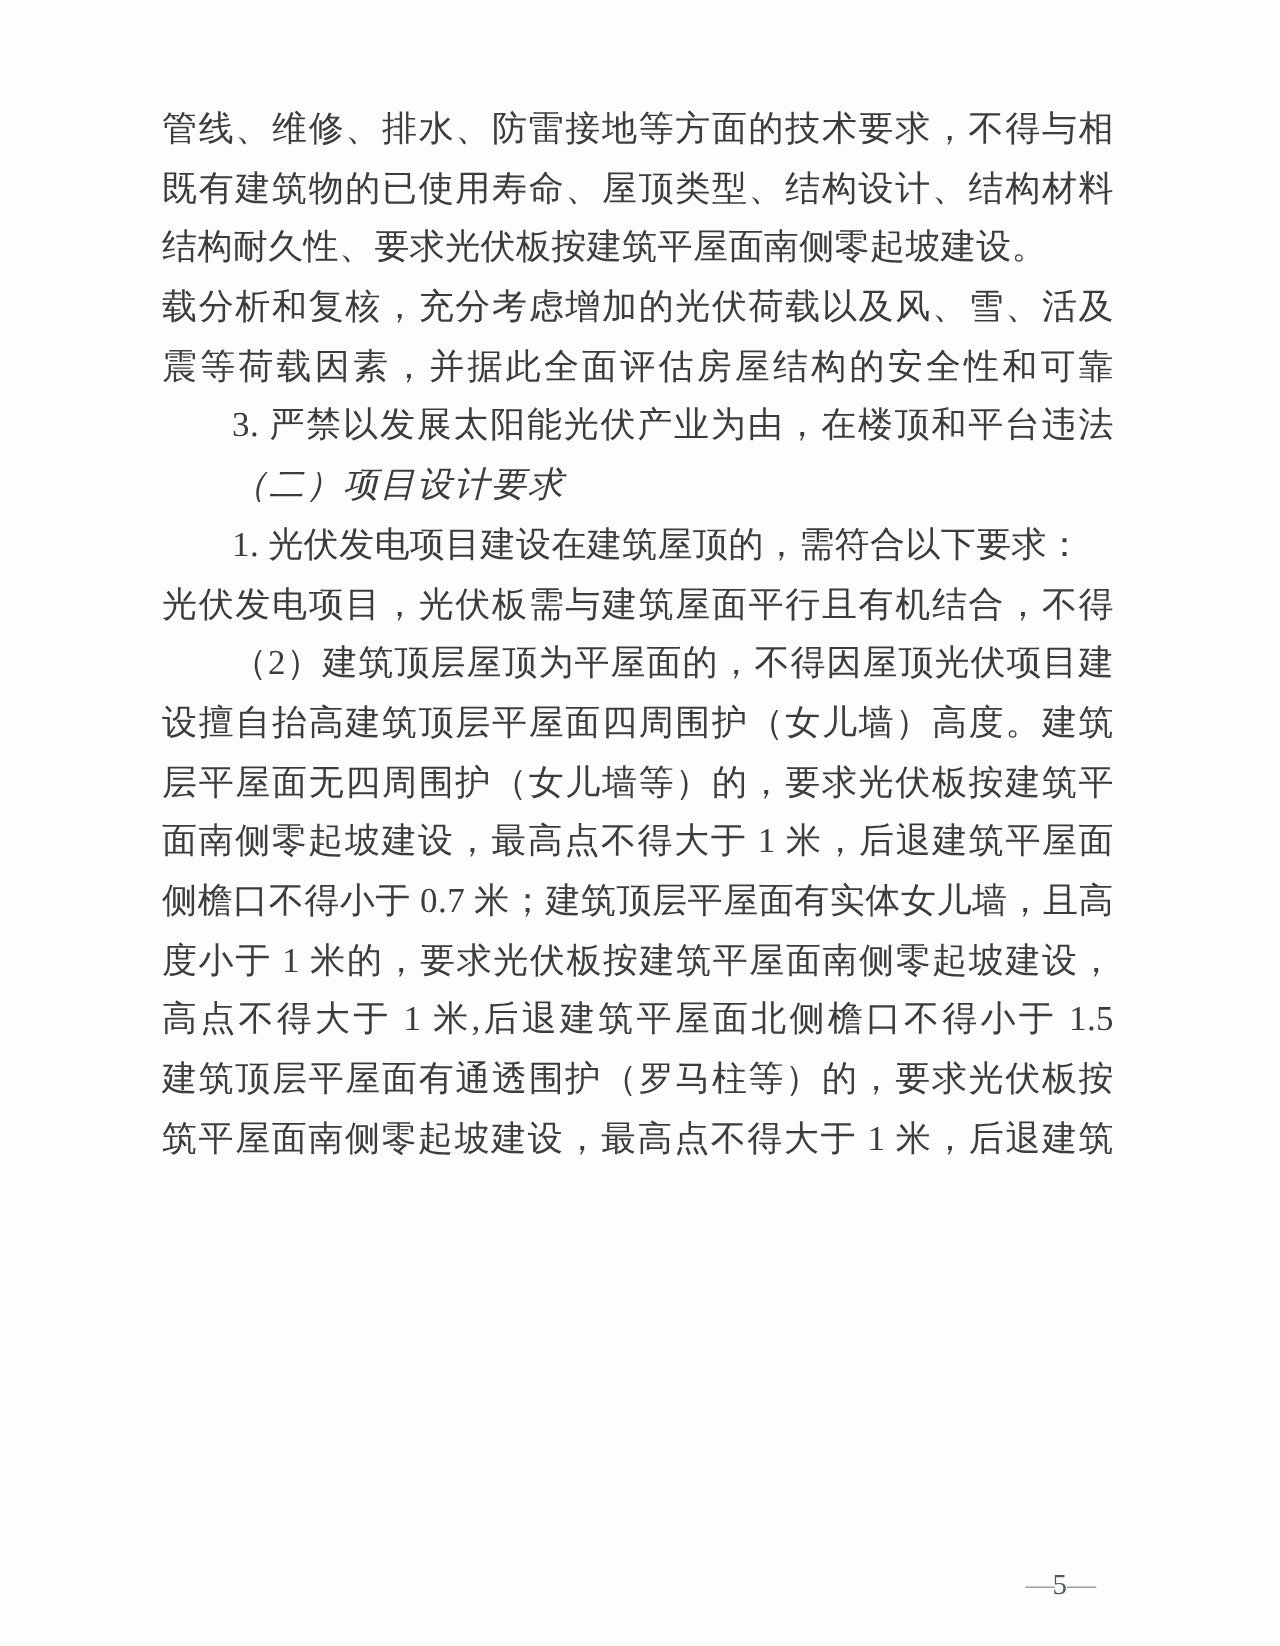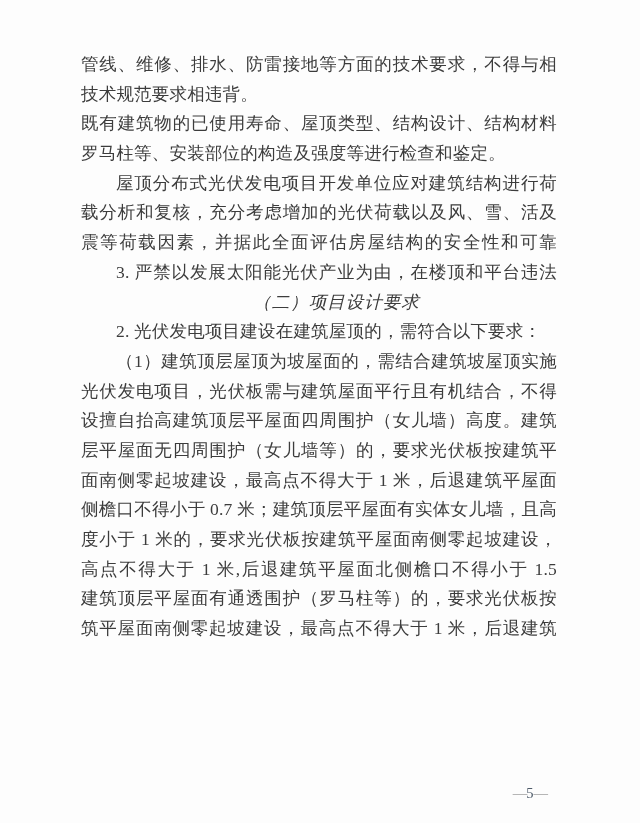--- a/index.html
+++ b/index.html
@@ -33,21 +33,20 @@
   .line.stretch {
     text-align: justify;
     text-align-last: justify;
   }
   .line.indent {
     text-indent: 2em;
   }
   .line.heading {
     font-style: italic;
     letter-spacing: 1px;
-    text-align: center;
   }
   .footer {
     position: absolute;
     top: 784px;
     right: 93px;
     font-size: 14.5px;
     line-height: 18px;
     color: var(--number-color, #4d5a68);
     white-space: nowrap;
   }
@@ -55,31 +54,29 @@
     color: var(--dash-color, #9e9e9e);
     letter-spacing: -1px;
   }
 </style>
 </head>
 <body>
 
 <div class="page">
   <div class="doc">
       <div class="line stretch">管线、维修、排水、防雷接地等方面的技术要求，不得与相关</div>
-      <div class="line">技术规范要求相违背。</div>
       <div class="line stretch">既有建筑物的已使用寿命、屋顶类型、结构设计、结构材料和</div>
-      <div class="line">罗马柱等、安装部位的构造及强度等进行检查和鉴定。</div>
-      <div class="line stretch indent">屋顶分布式光伏发电项目开发单位应对建筑结构进行荷</div>
+      <div class="line">结构耐久性、要求光伏板按建筑平屋面南侧零起坡建设。</div>
       <div class="line stretch">载分析和复核，充分考虑增加的光伏荷载以及风、雪、活及地</div>
       <div class="line stretch">震等荷载因素，并据此全面评估房屋结构的安全性和可靠性。</div>
       <div class="line stretch indent">3. 严禁以发展太阳能光伏产业为由，在楼顶和平台违法搭</div>
       <div class="line indent heading">（二）项目设计要求</div>
-      <div class="line indent">2. 光伏发电项目建设在建筑屋顶的，需符合以下要求：</div>
-      <div class="line stretch indent">（1）建筑顶层屋顶为坡屋面的，需结合建筑坡屋顶实施</div>
+      <div class="line indent">1. 光伏发电项目建设在建筑屋顶的，需符合以下要求：</div>
       <div class="line stretch">光伏发电项目，光伏板需与建筑屋面平行且有机结合，不得单</div>
+      <div class="line stretch indent">（2）建筑顶层屋顶为平屋面的，不得因屋顶光伏项目建</div>
       <div class="line stretch">设擅自抬高建筑顶层平屋面四周围护（女儿墙）高度。建筑顶</div>
       <div class="line stretch">层平屋面无四周围护（女儿墙等）的，要求光伏板按建筑平屋</div>
       <div class="line stretch">面南侧零起坡建设，最高点不得大于 1 米，后退建筑平屋面北</div>
       <div class="line stretch">侧檐口不得小于 0.7 米；建筑顶层平屋面有实体女儿墙，且高</div>
       <div class="line stretch">度小于 1 米的，要求光伏板按建筑平屋面南侧零起坡建设，最</div>
       <div class="line stretch">高点不得大于 1 米,后退建筑平屋面北侧檐口不得小于 1.5 米；</div>
       <div class="line stretch">建筑顶层平屋面有通透围护（罗马柱等）的，要求光伏板按建</div>
       <div class="line stretch">筑平屋面南侧零起坡建设，最高点不得大于 1 米，后退建筑平</div>
     </div>
   <div class="footer"><span class="dash">—</span><span>5</span><span class="dash">—</span></div>

